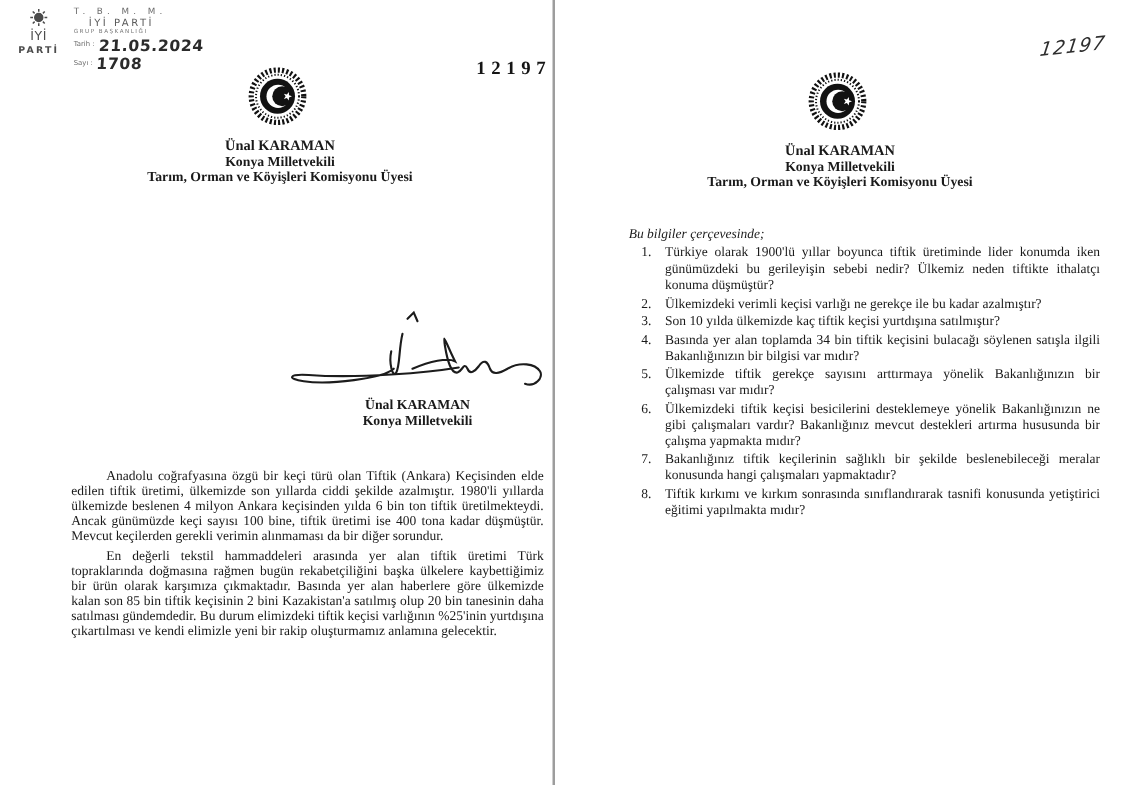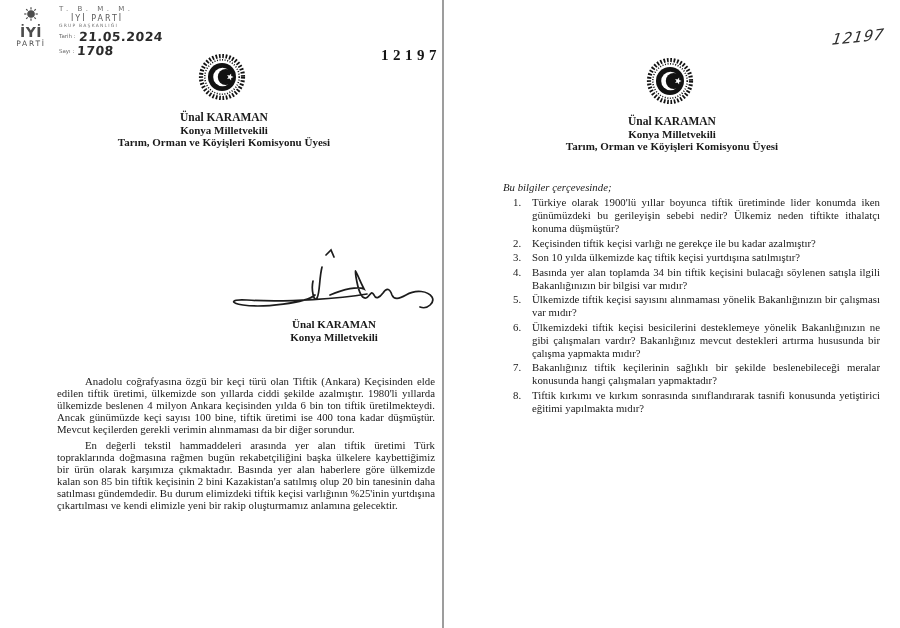--- a/index.html
+++ b/index.html
@@ -7,22 +7,22 @@
         font-family:"Liberation Serif",serif;color:#1a1a1a;outline:1px solid #d9d9d9;}
   .page{position:absolute;top:0;height:628px;}
   .page-left{left:0;width:442px;}
   .page-right{left:444px;width:456px;}
   .divider{position:absolute;left:442px;top:0;width:2px;height:628px;background:#9d9d9d;}
 
   
   .stamp{position:absolute;left:10px;top:5px;width:160px;display:flex;gap:7px;
          color:#4c4c4c;font-family:"DejaVu Sans",sans-serif;}
   .iyi-logo{width:42px;text-align:center;line-height:1;padding-top:2px;}
-  .iyi-word{font-weight:bold;font-size:14px;letter-spacing:.5px;margin-top:1px;}
-  .parti-word{font-weight:normal;font-size:7.5px;letter-spacing:1.8px;margin-top:1px;}
+  .iyi-word{font-weight:normal;font-size:10px;letter-spacing:.5px;margin-top:1px;}
+  .parti-word{font-weight:bold;font-size:7.5px;letter-spacing:1.8px;margin-top:1px;}
   .stamp-text{line-height:1;padding-top:1px;}
   .st-tbmm{font-size:7px;letter-spacing:3.5px;color:#6a6a6a;}
   .st-party{font-size:8px;font-weight:normal;letter-spacing:2px;margin-top:2px;color:#5a5a5a;padding-left:12px;}
   .st-grup{font-size:4.5px;letter-spacing:1.2px;margin-top:1px;color:#777;}
   .st-row{display:flex;align-items:center;gap:3px;margin-top:2px;}
   .st-lbl{font-size:5.5px;color:#6a6a6a;}
   .hand{font-family:"DejaVu Sans",sans-serif;font-weight:bold;font-size:12.5px;color:#2b2b2b;
         transform:skewX(-4deg);letter-spacing:.5px;}
 
   .doc-num-typed{position:absolute;left:381px;top:47px;font-weight:bold;font-size:15px;
@@ -156,33 +156,33 @@
 
     <div class="lead-line">Bu bilgiler çerçevesinde;</div>
 
     <div class="questions">
       <div class="q-row">
         <span class="q-num">1.</span>
         <span class="q-text">Türkiye olarak 1900'lü yıllar boyunca tiftik üretiminde lider konumda iken günümüzdeki bu gerileyişin sebebi nedir? Ülkemiz neden tiftikte ithalatçı konuma düşmüştür?</span>
       </div>
       <div class="q-row">
         <span class="q-num">2.</span>
-        <span class="q-text">Keçisinden tiftik keçisi varlığı ne gerekçe ile bu kadar azalmıştır?</span>
+        <span class="q-text">Ülkemizdeki verimli keçisi varlığı ne gerekçe ile bu kadar azalmıştır?</span>
       </div>
       <div class="q-row">
         <span class="q-num">3.</span>
         <span class="q-text">Son 10 yılda ülkemizde kaç tiftik keçisi yurtdışına satılmıştır?</span>
       </div>
       <div class="q-row">
         <span class="q-num">4.</span>
         <span class="q-text">Basında yer alan toplamda 34 bin tiftik keçisini bulacağı söylenen satışla ilgili Bakanlığınızın bir bilgisi var mıdır?</span>
       </div>
       <div class="q-row">
         <span class="q-num">5.</span>
-        <span class="q-text">Ülkemizde tiftik keçisi sayısını alınmaması yönelik Bakanlığınızın bir çalışması var mıdır?</span>
+        <span class="q-text">Ülkemizde tiftik gerekçe sayısını arttırmaya yönelik Bakanlığınızın bir çalışması var mıdır?</span>
       </div>
       <div class="q-row">
         <span class="q-num">6.</span>
         <span class="q-text">Ülkemizdeki tiftik keçisi besicilerini desteklemeye yönelik Bakanlığınızın ne gibi çalışmaları vardır? Bakanlığınız mevcut destekleri artırma hususunda bir çalışma yapmakta mıdır?</span>
       </div>
       <div class="q-row">
         <span class="q-num">7.</span>
         <span class="q-text">Bakanlığınız tiftik keçilerinin sağlıklı bir şekilde beslenebileceği meralar konusunda hangi çalışmaları yapmaktadır?</span>
       </div>
       <div class="q-row">

